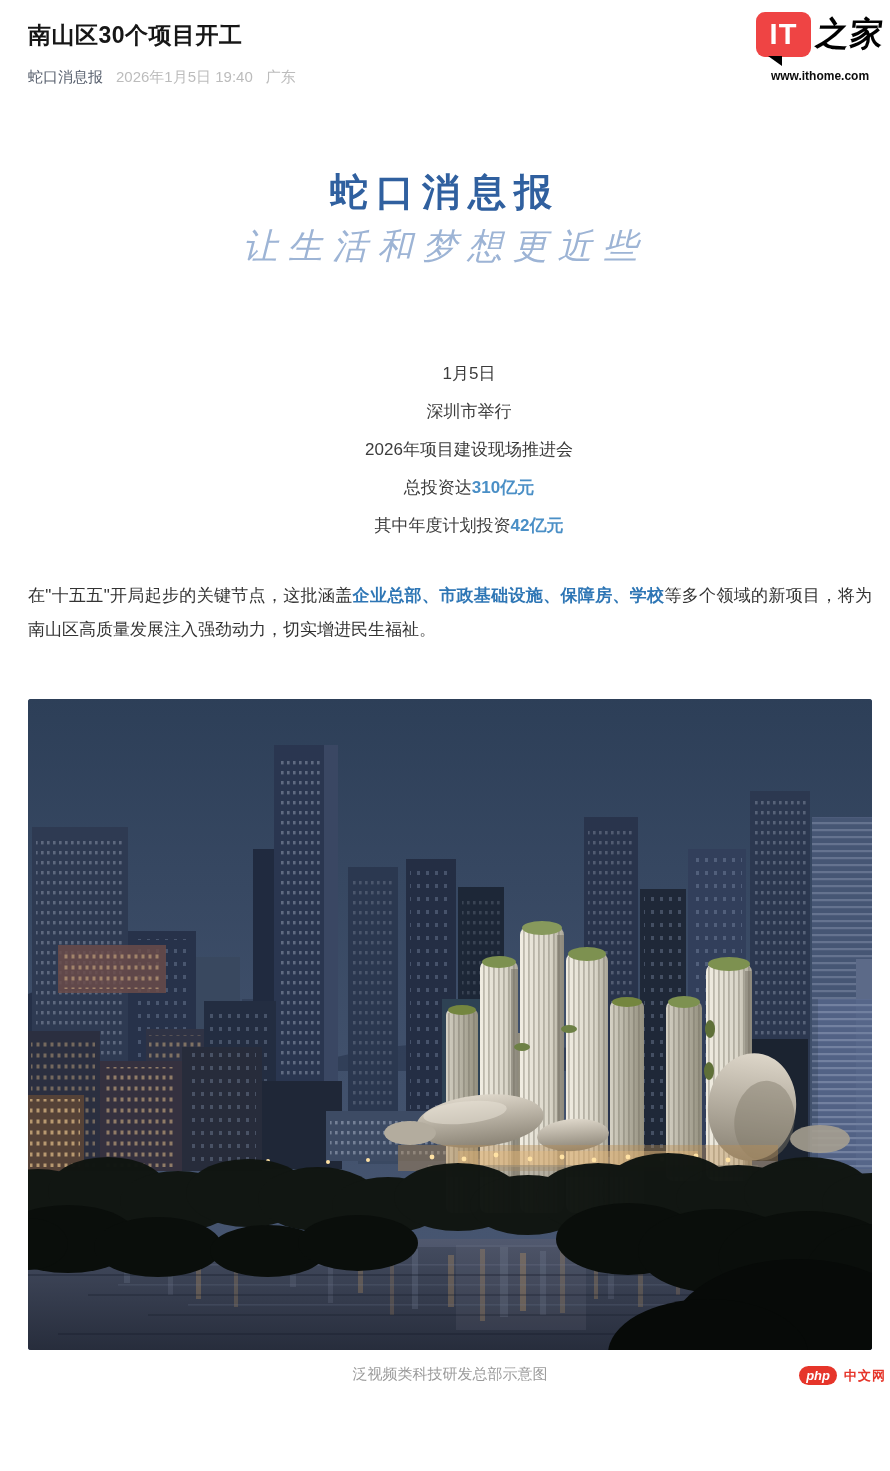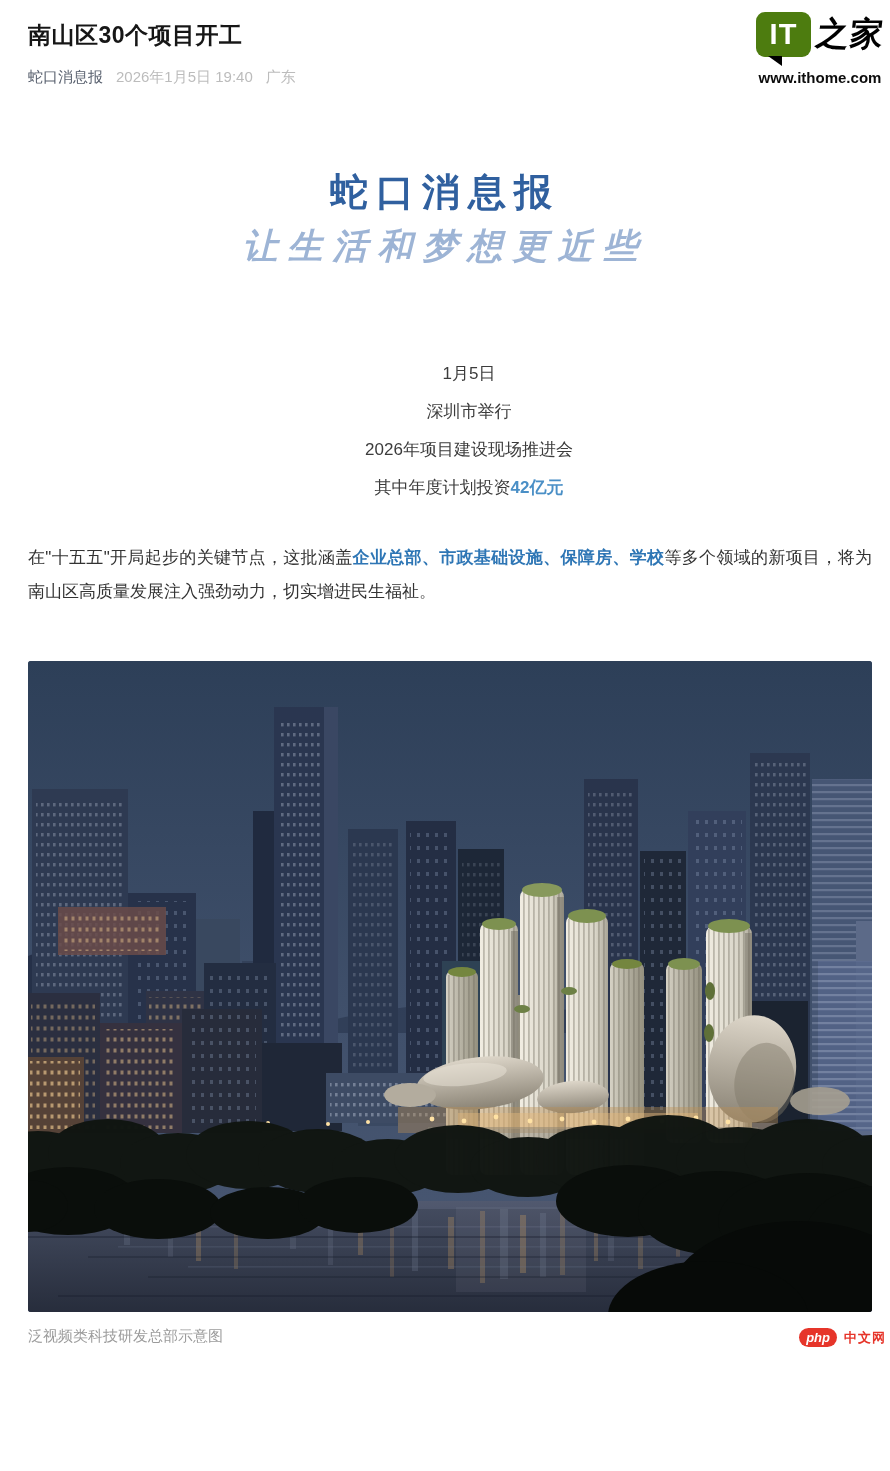--- a/index.html
+++ b/index.html
@@ -12,54 +12,54 @@
 
   
   .art-header { position:relative; padding:20px 150px 0 28px; }
   .art-title { font-size:23px; line-height:30px; font-weight:bold; color:#161616; letter-spacing:.5px; }
   .meta { margin-top:18px; font-size:15px; display:flex; align-items:center; gap:13px; }
   .meta .account { color:#58606e; cursor:pointer; }
   .meta .dim { color:#bcbcbc; }
 
   .logo { position:absolute; top:8px; right:2px; width:136px; text-align:center; }
   .logo-row { display:flex; align-items:center; justify-content:center; gap:5px; height:52px; }
-  .it-box { position:relative; width:55px; height:45px; background:#4d7c0f; border-radius:9px;
+  .it-box { position:relative; width:55px; height:45px; background:#ef4444; border-radius:9px;
             color:#fff; font-weight:bold; font-size:29px; line-height:45px; text-align:center;
             letter-spacing:1px; }
   .it-box .tail { position:absolute; left:12px; bottom:-9px; width:0; height:0;
             border-right:14px solid #000; border-bottom:10px solid transparent; }
   .zhijia { font-family:"DejaVu Serif","Liberation Serif",serif; font-weight:bold; font-size:33px;
             color:#000; transform:skewX(-6deg); letter-spacing:1px; }
-  .logo-url { margin-top:9px; font-size:15px; font-weight:bold; color:#0c0c0c; }
+  .logo-url { margin-top:9px; font-size:12px; font-weight:bold; color:#0c0c0c; }
 
   
   .banner { margin-top:82px; text-align:center; }
   .banner-title { font-family:"Liberation Serif","DejaVu Serif",serif; font-weight:bold;
                   font-size:38px; line-height:46px; color:#30609f; letter-spacing:8px; }
-  .banner-subtitle { margin-top:9px; font-style:italic; font-weight:700; font-size:35px;
+  .banner-subtitle { margin-top:9px; font-style:italic; font-weight:400; font-size:35px;
                   line-height:44px; color:#9db4d5; letter-spacing:10px; }
 
   
   .stats { margin-top:87px; text-align:center; font-size:17px; color:#3c3c3c; }
   .stats p { line-height:38px;padding-left:48px; }
   .stats em, .para em { font-style:normal; font-weight:bold; }
   .stats em { color:#4a8fc6; }
 
   
   .para { margin:34px 18px 0 28px; width:844px; font-size:17px; line-height:34px;
           color:#333; text-align:justify; }
   .para em { color:#2e76b5;font-family:Liberation Serif, serif; }
 
   
   .figure { margin:52px 18px 0 28px; width:844px; height:651px; border-radius:3px;
             overflow:hidden; background:#32445f; }
   .figure svg { display:block; }
 
   .fig-footer { position:relative; margin-top:15px; height:30px; }
-  .caption { margin-left:28px; width:844px; color:#9b9b9b; font-size:15px; }
+  .caption { margin-left:28px; width:844px; text-align:center; color:#9b9b9b; font-size:15px; }
   .watermark { position:absolute; right:4px; top:1px; display:flex; align-items:center; gap:7px; }
   .wm-badge { background:#e6352a; color:#fff; font-weight:bold; font-style:italic;
               font-size:13px; line-height:17px; padding:1px 7px; border-radius:11px; }
   .wm-text { color:#e6352a; font-weight:bold; font-size:13px; letter-spacing:1px; }
 </style>
 </head>
 <body>
 
 <div class="page">
 
@@ -81,20 +81,21 @@
 
   <section class="banner">
     <div class="banner-title">蛇口消息报</div>
     <div class="banner-subtitle">让生活和梦想更近些</div>
   </section>
 
   <section class="stats">
     <p><span>1月5日</span></p>
     <p><span>深圳市举行</span></p>
     <p><span>2026年项目建设现场推进会</span></p>
+    <p><span>总投资达</span><em>310亿元</em></p>
     <p><span>其中年度计划投资</span><em>42亿元</em></p>
   </section>
 
   <section class="para">
     <span>在"十五五"开局起步的关键节点，这批涵盖</span><em>企业总部、</em><em>市政基础设施、</em><em>保障房、</em><em>学校</em><span>等多个领域的新项目，将为南山区高质量发展注入强劲动力，切实增进民生福祉。</span>
   </section>
 
   <figure class="figure">
     <svg viewBox="0 0 844 651" width="844" height="651" preserveAspectRatio="none">
       <defs>

